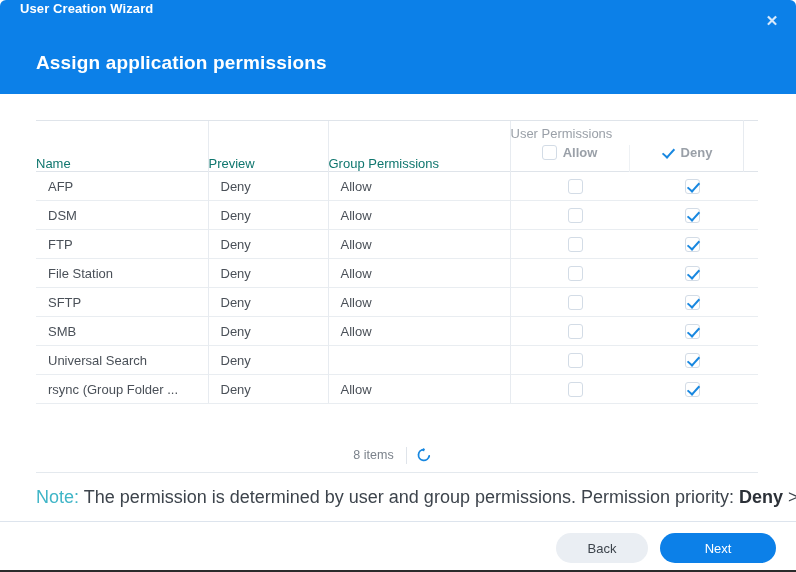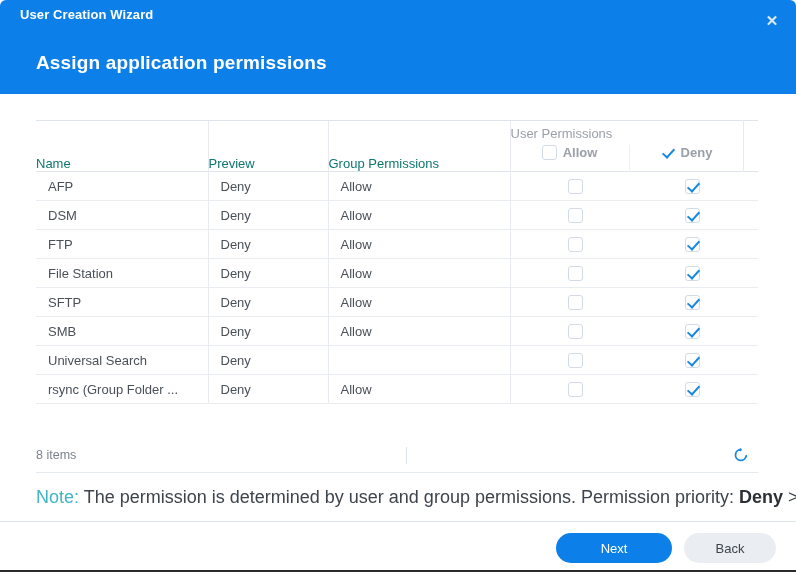--- a/index.html
+++ b/index.html
@@ -32,21 +32,21 @@
     top: 0;
     width: 796px;
     height: 94px;
     background: #0c80e8;
     border-top-left-radius: 6px;
     border-top-right-radius: 6px;
   }
   .titlebar-title {
     position: absolute;
     left: 20px;
-    top: 7px;
+    top: 1px;
     font-size: 13px;
     font-weight: bold;
     color: #ffffff;
     letter-spacing: 0.1px;
   }
   .close-btn {
     position: absolute;
     right: 13px;
     top: 10px;
     width: 22px;
@@ -198,21 +198,21 @@
   .table-footer {
     position: absolute;
     left: 36px;
     top: 438px;
     width: 722px;
     height: 35px;
     border-bottom: 1px solid #e4e9ee;
     box-sizing: border-box;
     display: flex;
     align-items: center;
-    justify-content: space-between;
+    justify-content: center;
   }
   .items-count {
     font-size: 12.5px;
     color: #7b828b;
     padding-right: 12px;
   }
   .footer-sep {
     width: 1px;
     height: 17px;
     background: #dfe4ea;
@@ -396,17 +396,17 @@
       </svg>
     </div>
   </div>
 
   <div class="note">
     <span class="note-label">Note:</span><span> The permission is determined by user and group permissions. Permission priority: </span><b>Deny</b><span> &gt; </span><b>Allow</b><span>.</span>
   </div>
 
   <div class="btn-divider"></div>
   <div class="btnbar">
+    <button class="btn btn-back">Back</button>
     <button class="btn btn-next">Next</button>
-    <button class="btn btn-back">Back</button>
   </div>
 
 </div>
 
 </body></html>

